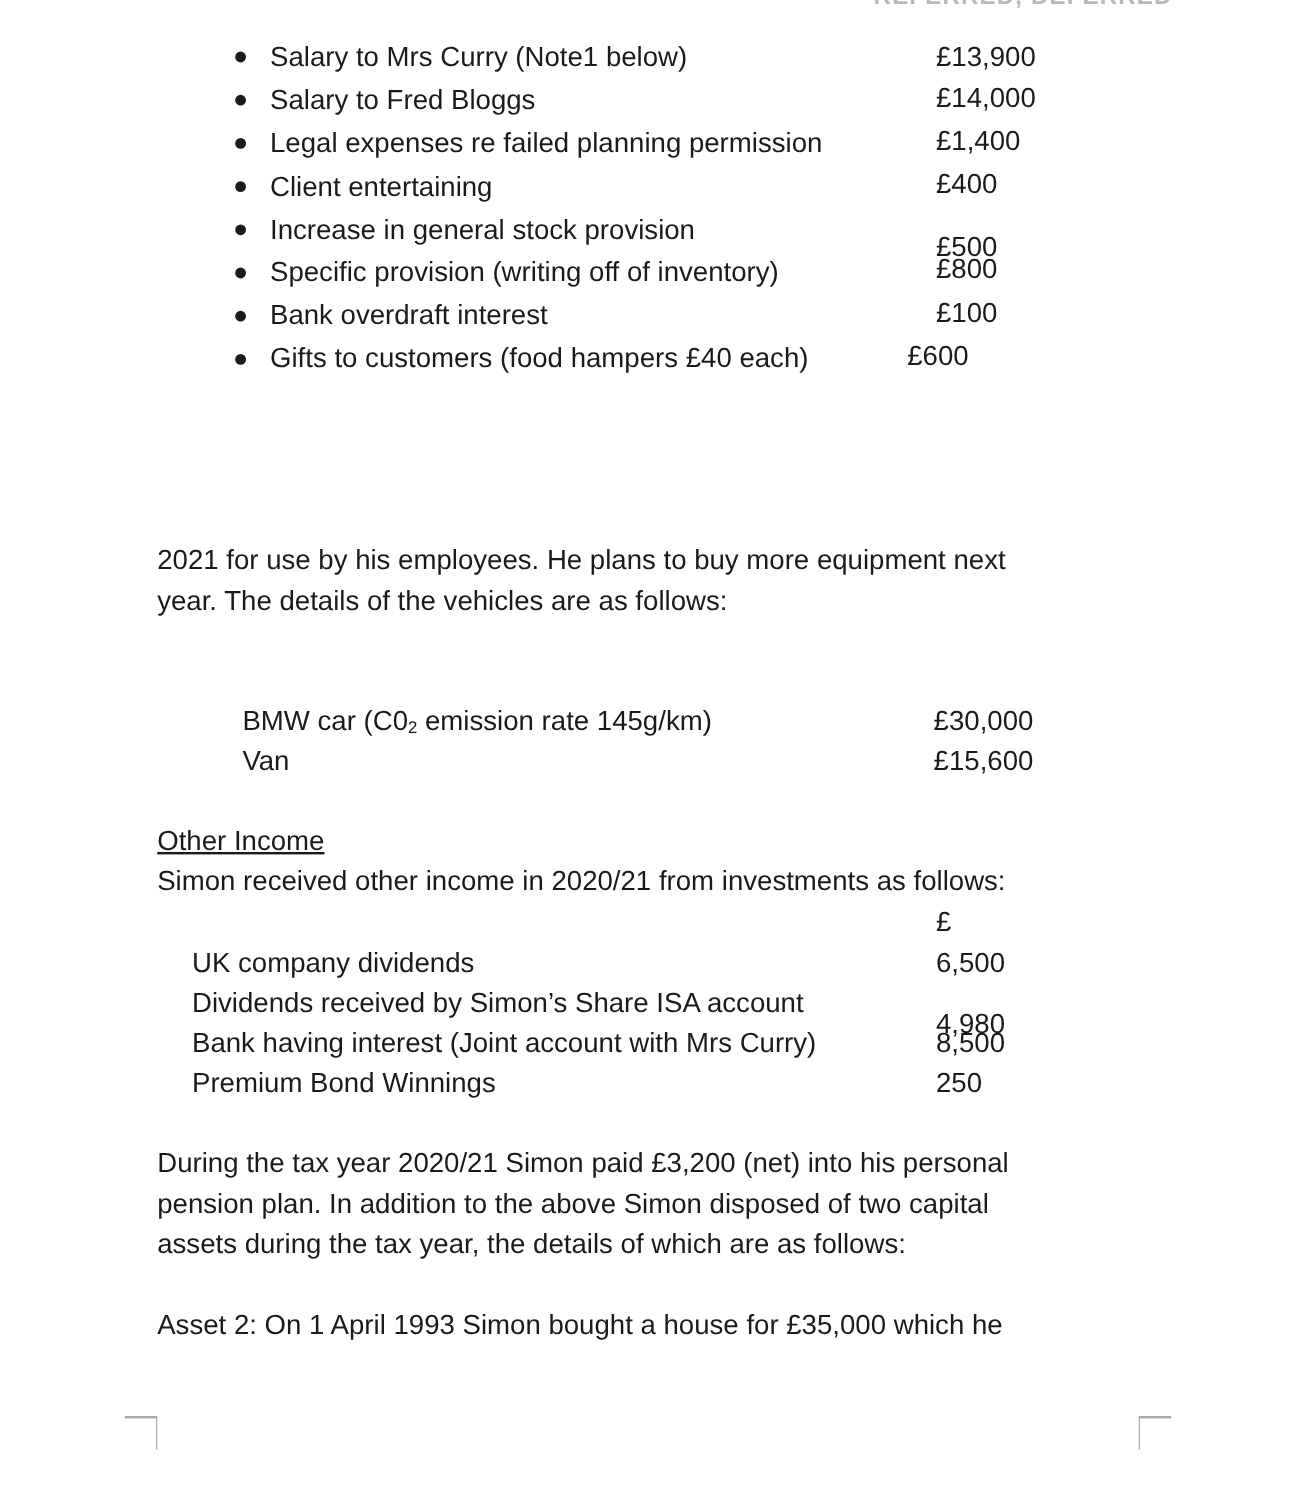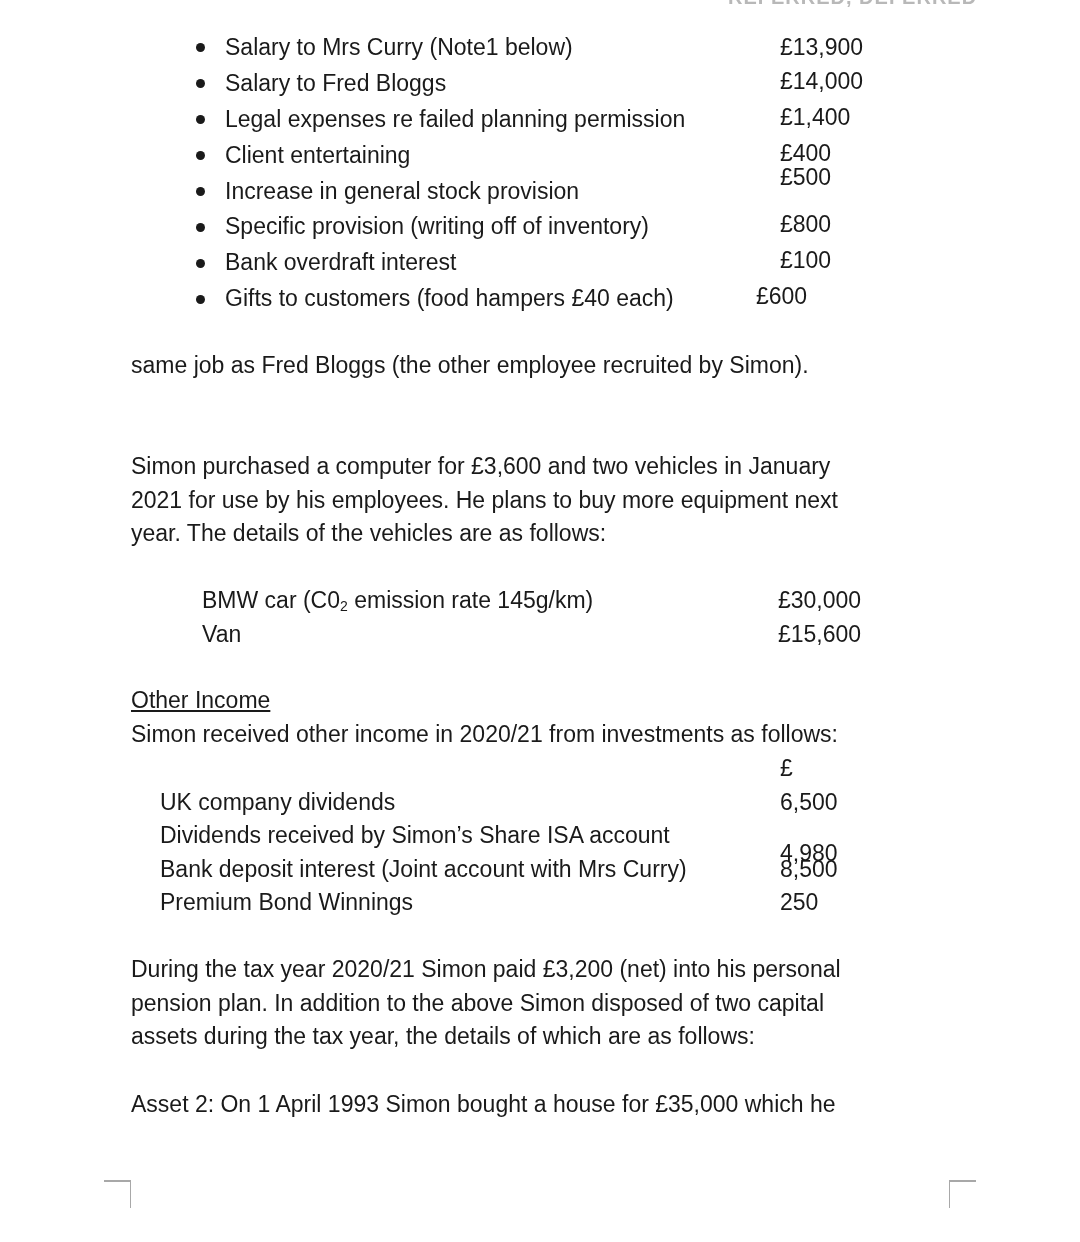--- a/index.html
+++ b/index.html
@@ -35,45 +35,43 @@
     <span class="abs" style="left:780px;top:104px">£1,400</span>
   </div>
   <div>
     <span class="bullet" style="top:151px"></span>
     <span class="abs" style="left:225px;top:142px">Client entertaining</span>
     <span class="abs" style="left:780px;top:140px">£400</span>
   </div>
   <div>
     <span class="bullet" style="top:187px"></span>
     <span class="abs" style="left:225px;top:178px">Increase in general stock provision</span>
-    <span class="abs" style="left:780px;top:164px">£500</span>
+    <span class="abs" style="left:780px;top:192px">£500</span>
   </div>
   <div>
     <span class="bullet" style="top:223px"></span>
     <span class="abs" style="left:225px;top:213px">Specific provision (writing off of inventory)</span>
     <span class="abs" style="left:780px;top:211px">£800</span>
   </div>
   <div>
     <span class="bullet" style="top:259px"></span>
     <span class="abs" style="left:225px;top:249px">Bank overdraft interest</span>
     <span class="abs" style="left:780px;top:247px">£100</span>
   </div>
   <div>
     <span class="bullet" style="top:295px"></span>
     <span class="abs" style="left:225px;top:285px">Gifts to customers (food hampers £40 each)</span>
     <span class="abs" style="left:756px;top:283px">£600</span>
   </div>
 </div>
 
 <div class="para" style="top:349px">
-  <div>same job as Fred Bloggs (the other employee recruited by Simon).</div>
 </div>
 
 <div class="para" style="top:450px">
-  <div>Simon purchased a computer for £3,600 and two vehicles in January</div>
   <div>2021 for use by his employees. He plans to buy more equipment next</div>
   <div>year. The details of the vehicles are as follows:</div>
 </div>
 
 <div>
   <div>
     <span class="abs" style="left:202px;top:587px"><span>BMW car (C0</span><sub>2</sub><span> emission rate 145g/km)</span></span>
     <span class="abs" style="left:778px;top:587px">£30,000</span>
   </div>
   <div>
@@ -86,21 +84,21 @@
   <span class="abs underline" style="left:131px;top:687px">Other Income</span>
   <span class="abs" style="left:131px;top:721px">Simon received other income in 2020/21 from investments as follows:</span>
   <span class="abs" style="left:780px;top:755px">£</span>
 
   <span class="abs" style="left:160px;top:789px">UK company dividends</span>
   <span class="abs" style="left:780px;top:789px">6,500</span>
 
   <span class="abs" style="left:160px;top:822px">Dividends received by Simon’s Share ISA account</span>
   <span class="abs" style="left:780px;top:840px">4,980</span>
 
-  <span class="abs" style="left:160px;top:856px">Bank deposit interest (Joint account with Mrs Curry)</span>
+  <span class="abs" style="left:160px;top:856px">Bank having interest (Joint account with Mrs Curry)</span>
   <span class="abs" style="left:780px;top:856px">8,500</span>
 
   <span class="abs" style="left:160px;top:889px">Premium Bond Winnings</span>
   <span class="abs" style="left:780px;top:889px">250</span>
 </div>
 
 <div class="para" style="top:953px">
   <div>During the tax year 2020/21 Simon paid £3,200 (net) into his personal</div>
   <div>pension plan. In addition to the above Simon disposed of two capital</div>
   <div>assets during the tax year, the details of which are as follows:</div>

